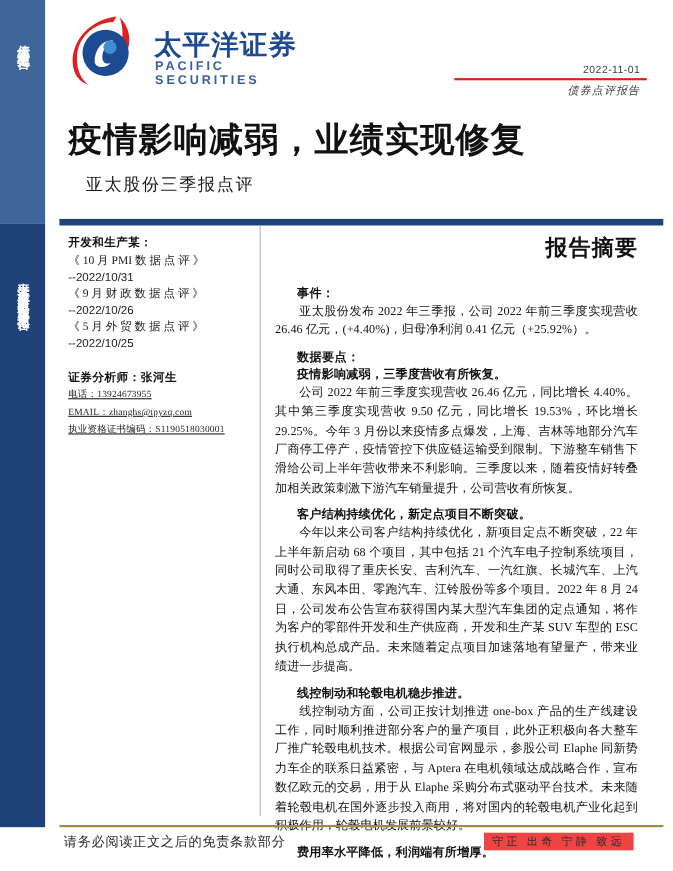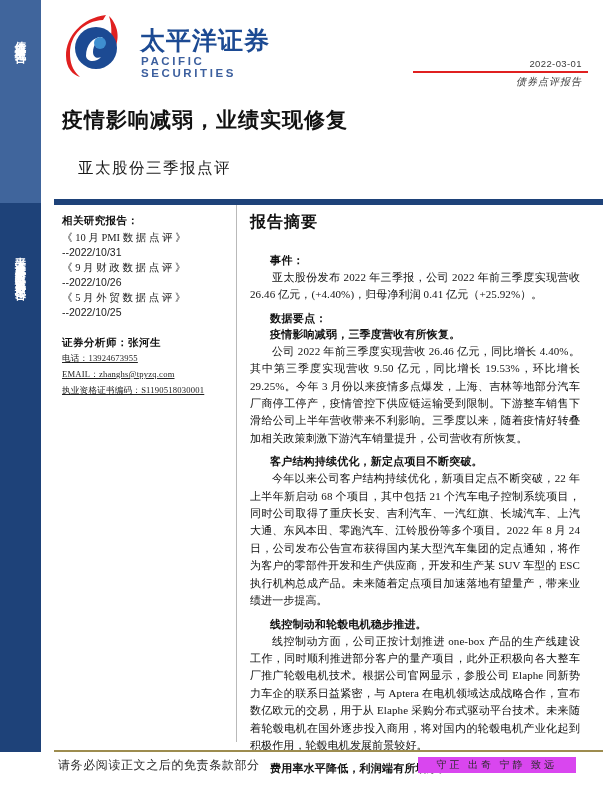--- a/index.html
+++ b/index.html
@@ -33,21 +33,21 @@
     font-size:25px;font-weight:700;color:#1c4a93;letter-spacing:1px;}
   .logo-en{position:absolute;left:79px;top:43px;font-family:"Liberation Sans","DejaVu Sans",sans-serif;
     font-size:11.5px;font-weight:700;color:#3c5f9e;letter-spacing:2.6px;}
 
   .meta{position:absolute;right:24px;top:58px;width:175px;text-align:right;}
   .meta-date{font-family:"Liberation Sans","DejaVu Sans",sans-serif;font-size:9.5px;color:#3a3a3a;
     letter-spacing:.4px;padding-right:6px;}
   .meta-rule{height:2.4px;background:#e02020;margin:2px 0 2px 0;width:175px;}
   .meta-type{font-size:10px;color:#3a3a3a;letter-spacing:1px;padding-right:6px;font-style:italic;}
 
-  .doc-title{position:absolute;left:62px;top:106px;font-size:21px;font-weight:700;
+  .doc-title{position:absolute;left:62px;top:106px;font-size:31px;font-weight:700;
     color:#111;letter-spacing:1px;white-space:nowrap;
     font-family:"Liberation Serif","DejaVu Serif",serif;}
   .doc-sub{position:absolute;left:78px;top:158px;font-size:15.5px;color:#1a1a1a;letter-spacing:1.5px;
     font-family:"Liberation Serif","DejaVu Serif",serif;}
 
   
   .band{position:absolute;left:54px;top:199px;width:549px;height:6px;background:#1e4279;}
 
   
   .leftcol{position:absolute;left:62px;top:214px;width:160px;}
@@ -57,31 +57,31 @@
   .lc-date{font-size:10.5px;color:#1a1a1a;line-height:15px;letter-spacing:0;
      font-family:"Liberation Sans","DejaVu Sans",sans-serif;}
   .lc-gap{height:12px;}
   .lc-analyst{font-size:10.5px;font-weight:700;color:#111;margin-top:4px;letter-spacing:.5px;}
   .lc-line{font-size:8.6px;color:#222;line-height:16px;letter-spacing:.2px;text-decoration:underline;}
 
   .vrule{position:absolute;left:236px;top:205px;width:1px;height:537px;background:#b9b9b9;}
 
   
   .rightcol{position:absolute;left:250px;top:212px;width:330px;}
-  .r-h1{font-size:16px;font-weight:700;color:#111;letter-spacing:1px;margin-bottom:20px;}
+  .r-h1{font-size:20px;font-weight:700;color:#111;letter-spacing:1px;margin-bottom:20px;text-align:right;}
   .r-h2{font-size:11px;font-weight:700;color:#111;letter-spacing:.4px;margin:0 0 1px 20px;}
   .r-h3{font-size:11px;font-weight:700;color:#111;letter-spacing:.2px;margin:0 0 1px 20px;}
   .r-p{font-size:11px;color:#111;line-height:17.4px;text-align:justify;text-indent:22px;
      margin:0 0 7px 0;letter-spacing:.1px;font-family:Liberation Serif, serif;}
 
   
   .foot-rule{position:absolute;left:54px;top:750px;width:549px;height:1.6px;background:#9d8c4f;}
   .foot-left{position:absolute;left:58px;top:757px;font-size:12px;color:#2a2a2a;letter-spacing:.6px;}
   .foot-right{position:absolute;right:36px;top:757px;font-size:10px;color:#2a2a2a;letter-spacing:3px;
-     background:#d946ef;padding:1px 19px;}
+     background:#ef4444;padding:1px 8px;}
 </style>
 </head>
 <body>
 
 <div class="page">
 
   <div class="ribbon">
     <div class="ribbon-top">
       <div class="ribbon-text">债券研究报告</div>
     </div>
@@ -96,32 +96,32 @@
       <path d="M47 4 C50 14 51 26 45 36 C40 45 31 48 24 45 C31 49 42 48 50 40 C58 31 58 15 47 4 Z" fill="#e02020"></path>
       <circle cx="34" cy="36" r="21" fill="#1c4a93"></circle>
       <path d="M24 44 C24 32 32 24 41 25 C36 27 31 33 31 40 C31 45 35 47 39 45 C35 50 25 51 24 44 Z" fill="#ffffff"></path>
       <circle cx="38" cy="31" r="6" fill="#3f8fd0"></circle>
     </svg>
     <div class="logo-cn">太平洋证券</div>
     <div class="logo-en">PACIFIC SECURITIES</div>
   </div>
 
   <div class="meta">
-    <div class="meta-date">2022-03-01</div>
+    <div class="meta-date">2022-11-01</div>
     <div class="meta-rule"></div>
     <div class="meta-type">债券点评报告</div>
   </div>
 
   <div class="doc-title">疫情影响减弱，业绩实现修复</div>
   <div class="doc-sub">亚太股份三季报点评</div>
 
   <div class="band"></div>
 
   <div class="leftcol">
-    <div class="lc-head">相关研究报告：</div>
+    <div class="lc-head">开发和生产某：</div>
 
     <div>
       <div class="lc-item">《 10 月 PMI 数 据 点 评 》</div>
       <div class="lc-date">--2022/10/31</div>
     </div>
     <div>
       <div class="lc-item">《 9 月 财 政 数 据 点 评 》</div>
       <div class="lc-date">--2022/10/26</div>
     </div>
     <div>

